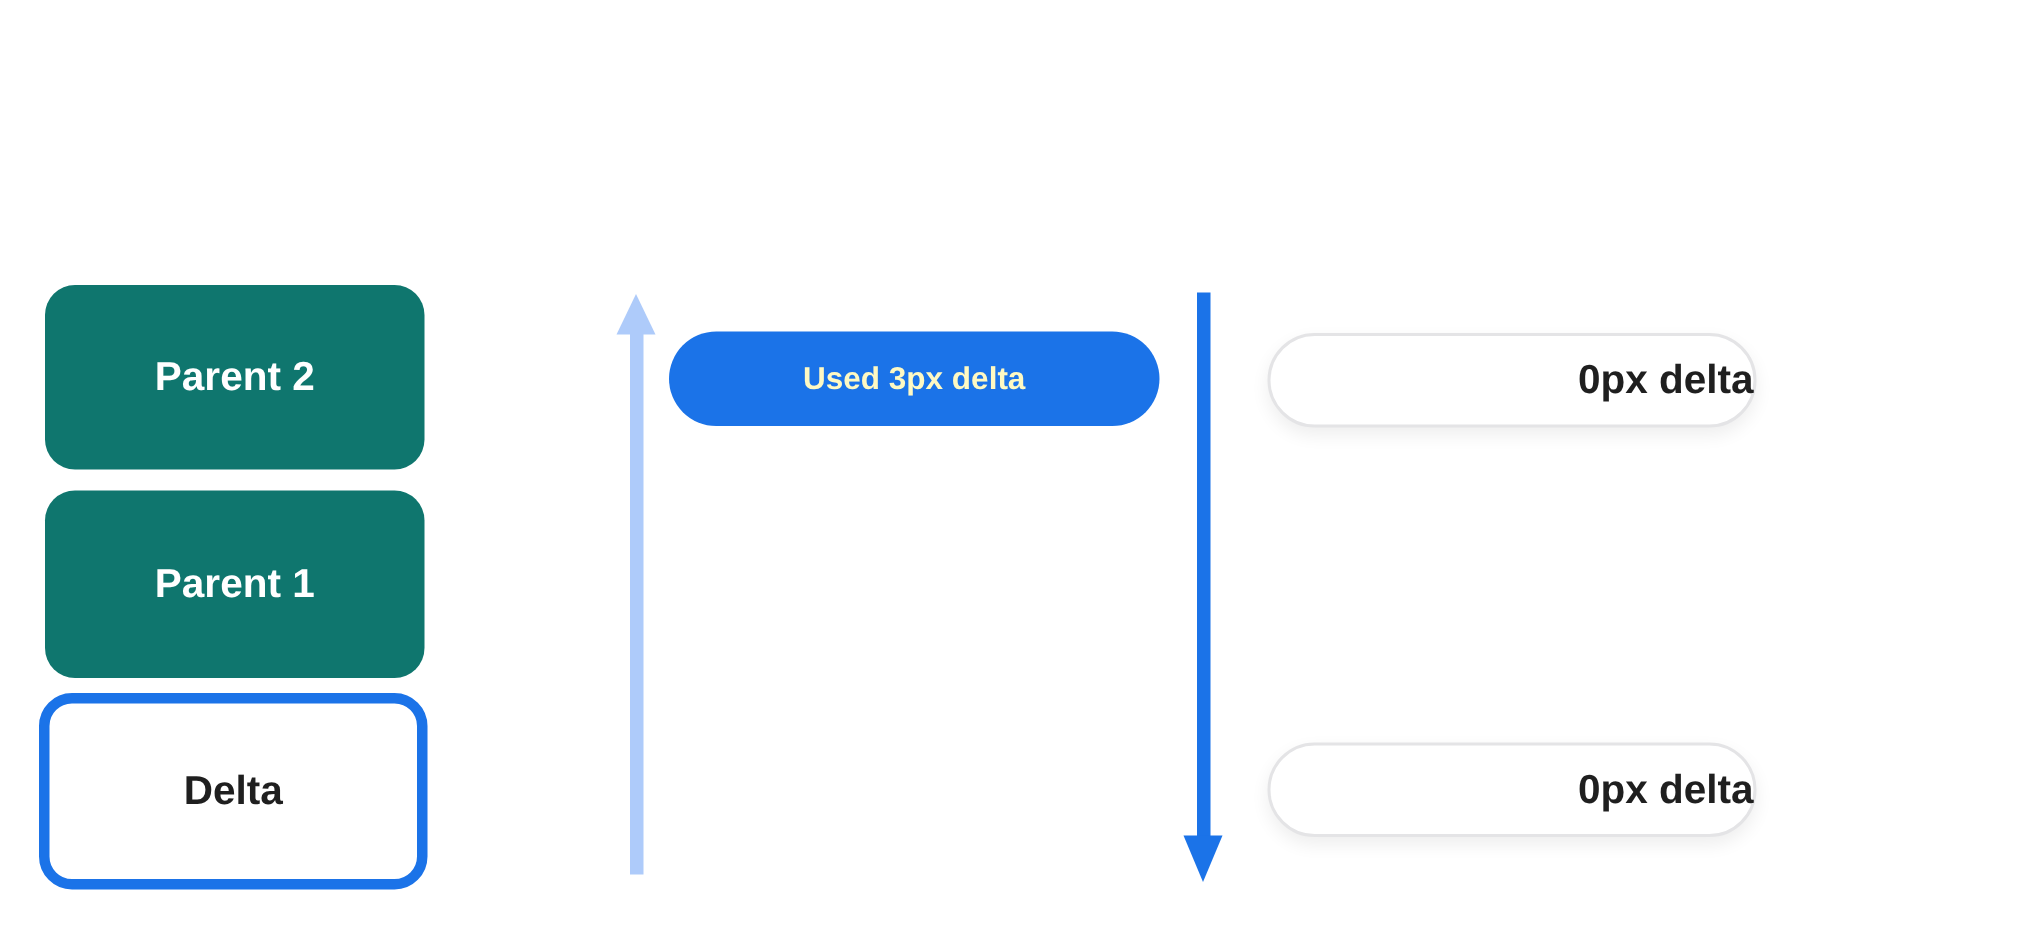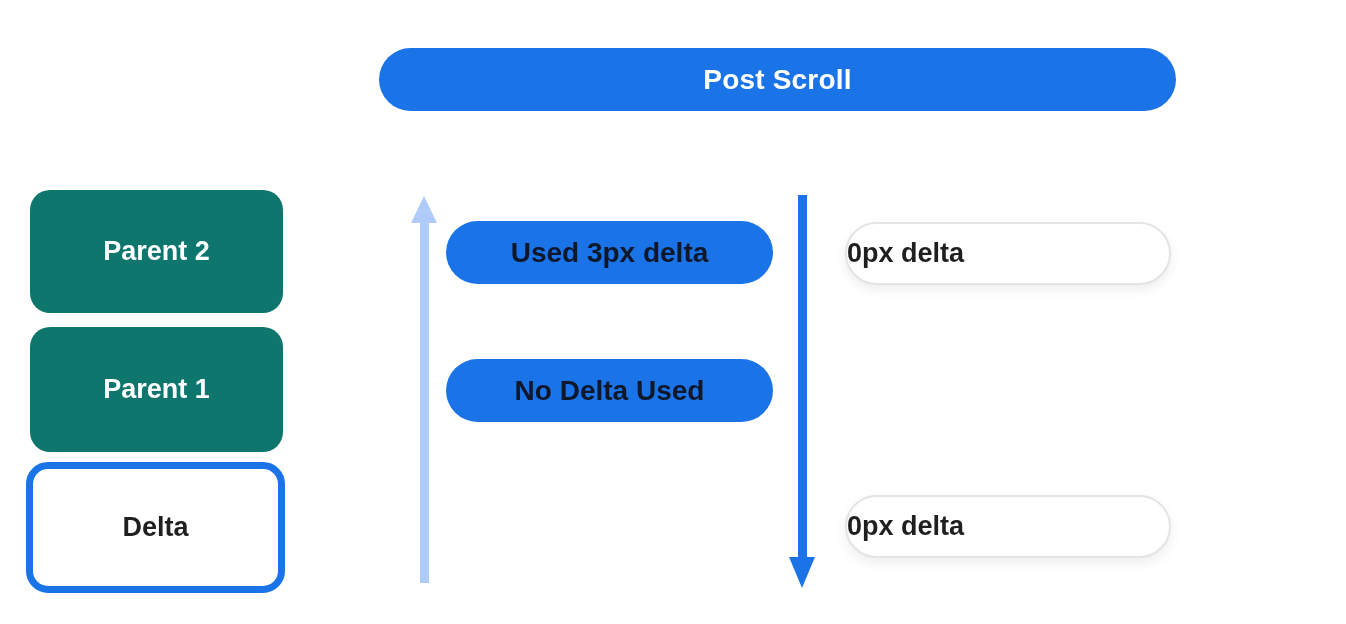--- a/index.html
+++ b/index.html
@@ -90,77 +90,71 @@
   
   .delta-pill {
     position: absolute;
     left: 446px;
     width: 327px; height: 63px;
     background: #1B73E8;
     border-radius: 32px;
     display: flex; align-items: center; justify-content: center;
   }
   .delta-pill .label {
-    color: #0f172a;
-    font-size: 28px;
+    color: #fef9c3;
+    font-size: 21px;
     font-weight: 700;
   }
   #delta-pill-0 { top: 221px; }
   #delta-pill-1 { top: 359px; }
   
   .result-pill {
     position: absolute;
     left: 845px;
     width: 326px; height: 63px;
     background: #ffffff;
     border: 2px solid #E4E4E6;
     border-radius: 32px;
     box-sizing: border-box;
     box-shadow: 0 5px 12px rgba(0,0,0,0.07);
-    display: flex; align-items: center; justify-content: flex-start;
+    display: flex; align-items: center; justify-content: flex-end;
   }
   .result-pill .label {
     color: #1F1F1F;
     font-size: 27px;
     font-weight: 600;
   }
   #result-pill-0 { top: 222px; }
   #result-pill-1 { top: 495px; }
 </style>
 </head>
 <body>
 
 <div class="canvas">
 
-  <div class="banner-pill">
-    <span class="label">Post Scroll</span>
-  </div>
 
   <div id="parent2" class="node-box filled">
     <span class="label">Parent 2</span>
   </div>
   <div id="parent1" class="node-box filled">
     <span class="label">Parent 1</span>
   </div>
   <div id="child" class="node-box outlined">
     <span class="label">Delta</span>
   </div>
 
   <div id="up-arrow-shaft" class="arrow-shaft"></div>
   <div id="up-arrow-head" class="arrow-head"></div>
 
   <div id="down-arrow-shaft" class="arrow-shaft"></div>
   <div id="down-arrow-head" class="arrow-head"></div>
 
   <div id="delta-pill-0" class="delta-pill">
     <span class="label">Used 3px delta</span>
   </div>
-  <div id="delta-pill-1" class="delta-pill">
-    <span class="label">No Delta Used</span>
-  </div>
 
   <div id="result-pill-0" class="result-pill">
     <span class="label">0px delta</span>
   </div>
   <div id="result-pill-1" class="result-pill">
     <span class="label">0px delta</span>
   </div>
 
 </div>
 

